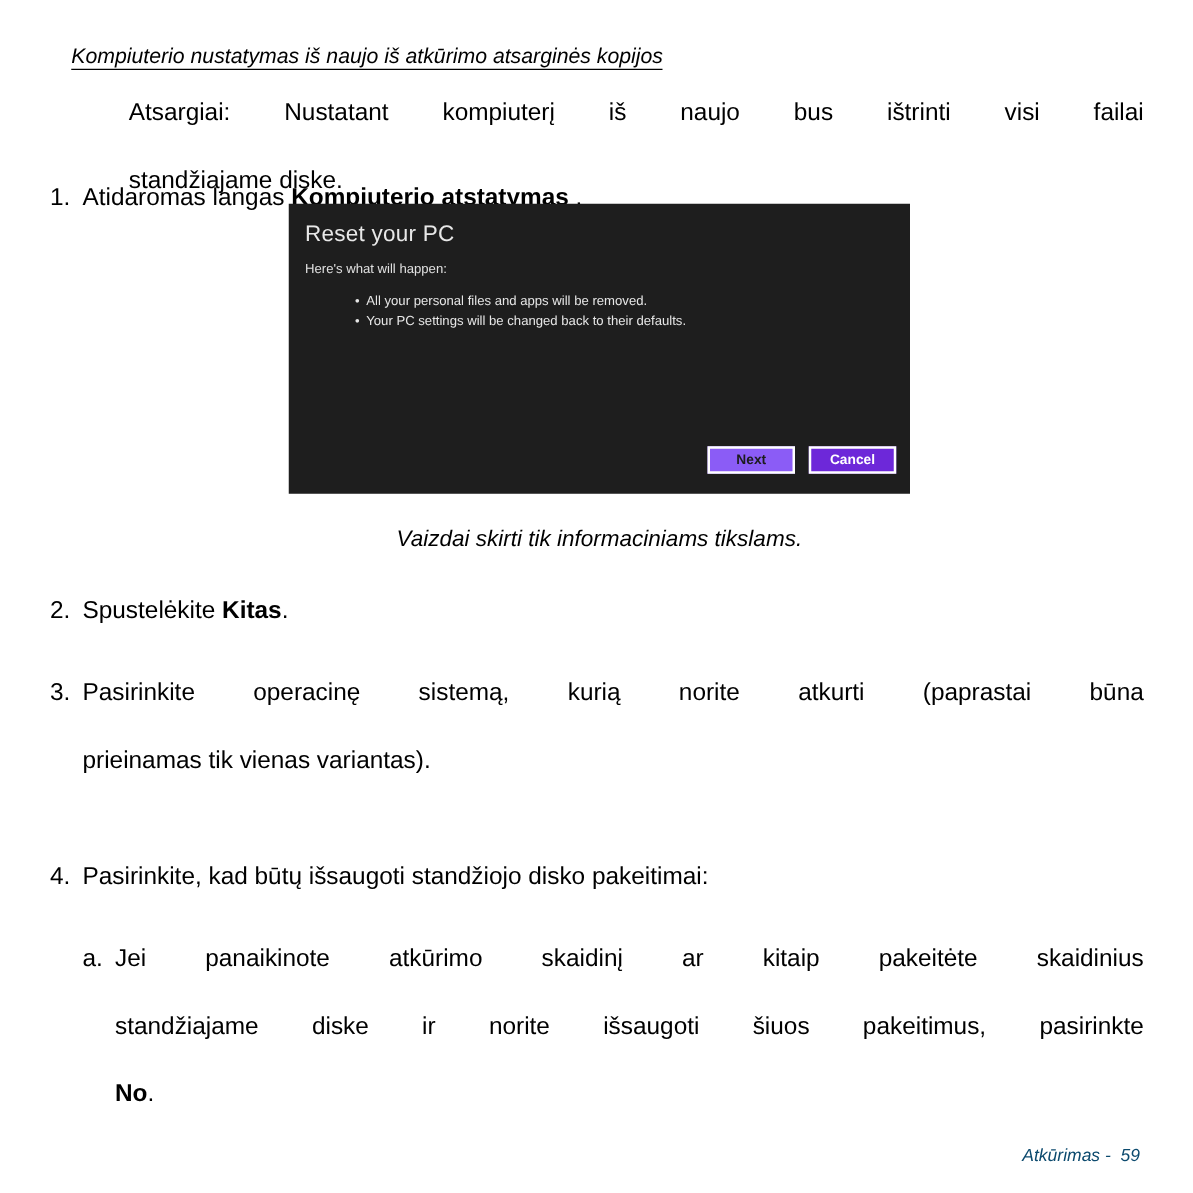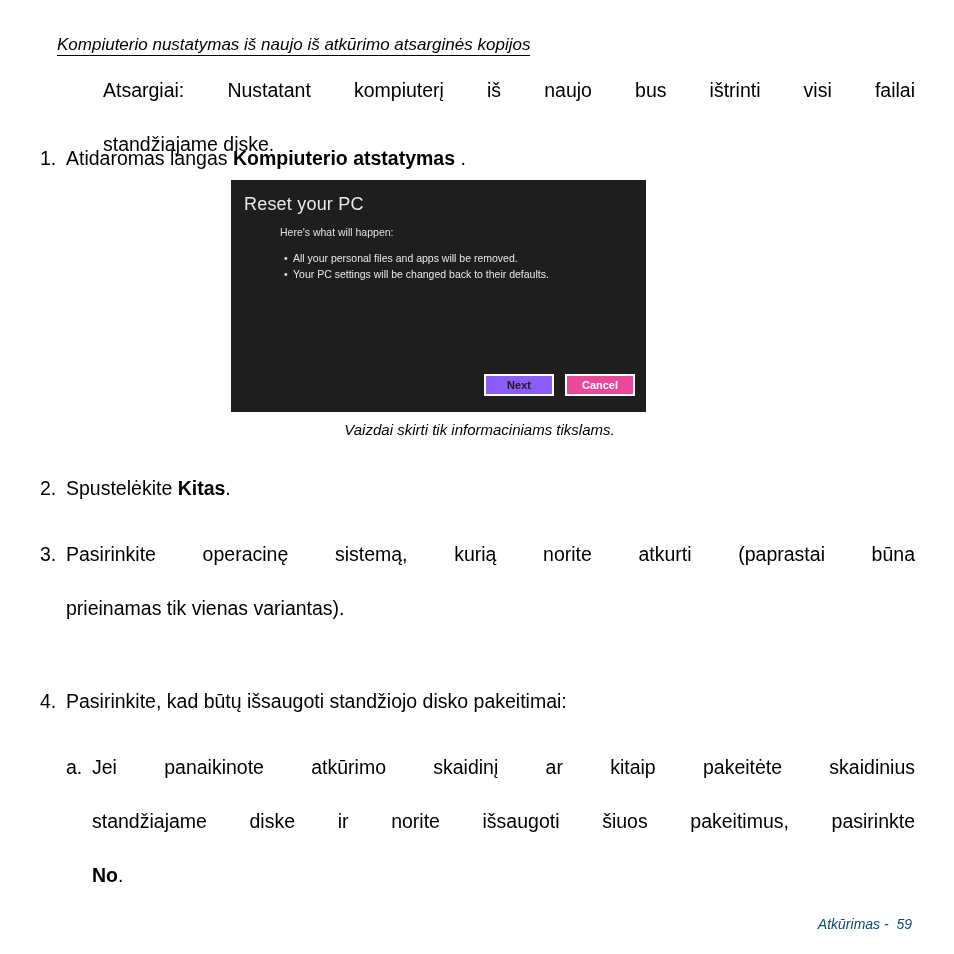--- a/index.html
+++ b/index.html
@@ -110,41 +110,40 @@
   #item4 { top: 553px; left: 40px; width: 875px; }
   #item4 .li-marker { width: 26px; }
 
   #item4a { top: 592px; left: 66px; width: 849px; }
   #item4a .li-marker { width: 26px; }
 
   
   .figure {
     position: absolute;
     left: 231px;
-    top: 180px;
-    width: 415px;
+    top: 163px;
+    width: 497px;
     height: 232px;
     background: #1e1e1e;
   }
   .shot-title {
     position: absolute;
     left: 13px;
     top: 14px;
     font-size: 18px;
     color: #e8e8e8;
     font-weight: 400;
     letter-spacing: 0.2px;
   }
   .shot-sub {
     position: absolute;
     left: 13px;
     top: 46px;
     font-size: 10.5px;
     color: #e0e0e0;
-    margin-left: 36px;
   }
   .shot-bullets {
     position: absolute;
     left: 13px;
     top: 70px;
     font-size: 10.5px;
     color: #e6e6e6;
     line-height: 16px;
   }
   .shot-bullets .b {
@@ -176,32 +175,32 @@
     align-items: center;
     justify-content: center;
     box-sizing: border-box;
     font-family: "Liberation Sans", sans-serif;
   }
   .btn-next {
     background: #8b5cf6;
     color: #1c1c1c;
   }
   .btn-cancel {
-    background: #ec4899;
+    background: #6d28d9;
     color: #ffffff;
   }
 
   .fig-caption {
     position: absolute;
     left: 231px;
     top: 421px;
     width: 497px;
     text-align: center;
     font-style: italic;
-    font-size: 15px;
+    font-size: 18px;
     color: #000;
   }
 
   
   .footer {
     position: absolute;
     right: 42px;
     bottom: 22px;
     font-style: italic;
     font-size: 14px;

